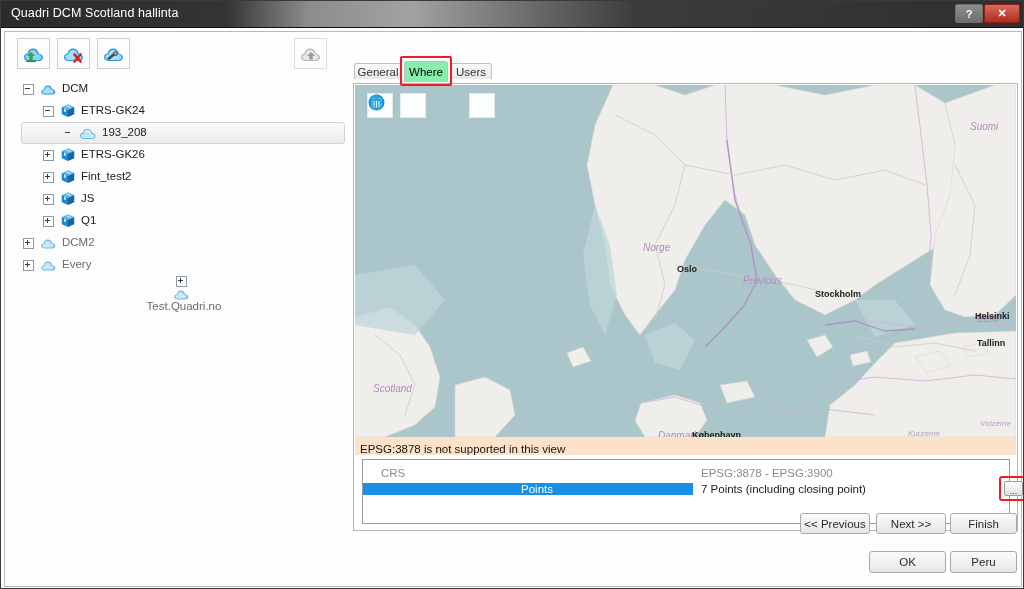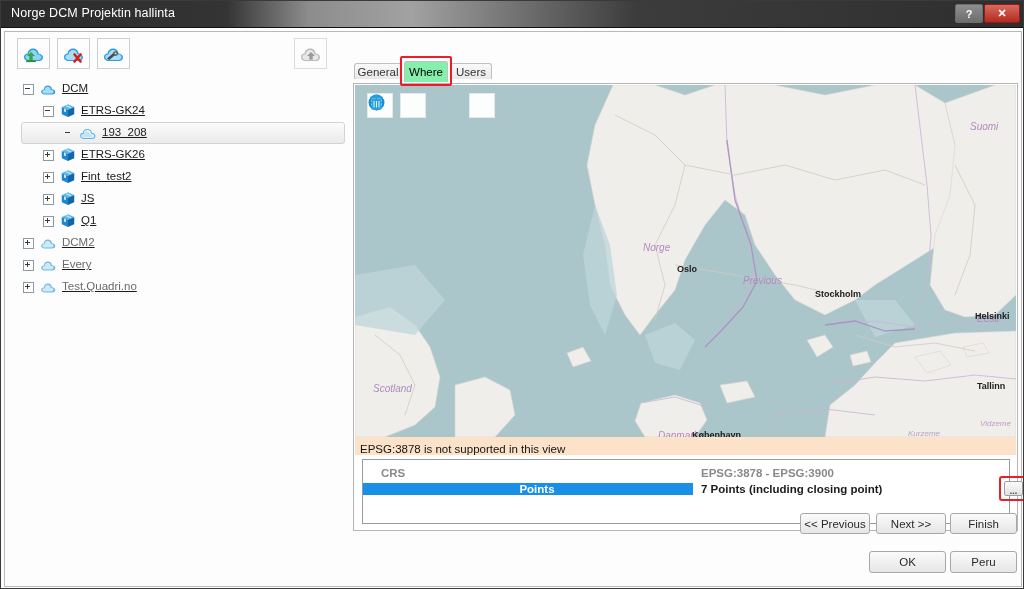--- a/index.html
+++ b/index.html
@@ -59,21 +59,20 @@
   .tb-sep{width:150px;}
   .tb-btn-disabled{border-color:#dcdcdc;}
 
   .tree{
     position:absolute;left:6px;top:46px;width:334px;height:500px;
     font-size:11.5px;color:#1b1b1b;
   }
   .node{
     position:relative;height:22px;display:flex;align-items:center;
     white-space:nowrap;
-    text-decoration:underline;
   }
   .node.selected{
     background:linear-gradient(to bottom,#fbfbfb,#eceaea);
     border:1px solid #d3d3d3;border-radius:3px;
     box-sizing:border-box;
     margin-left:10px;
   }
   .node.dim .node-label{color:#6b6b6b;}
   .expander{
     width:9px;height:9px;border:1px solid #8b9aa3;background:#fff;
@@ -154,21 +153,20 @@
     display:flex;align-items:flex-end;
     font-size:11.5px;color:#141414;
     padding-left:5px;box-sizing:border-box;
   }
 
   
   .grid{
     position:absolute;left:8px;top:375px;width:648px;height:65px;
     background:#ffffff;border:1px solid #9a9a9a;
     box-sizing:border-box;
-    font-weight:bold;
   }
   .grid-row{
     position:relative;height:15px;display:flex;align-items:center;
     font-size:11.5px;
   }
   .grid-name{
     width:330px;padding-left:18px;box-sizing:border-box;color:#8a8a8a;
   }
   .grid-val{color:#8a8a8a;padding-left:8px;}
   .grid-row.sel .grid-name{background:#1a8fe8;color:#ffffff;text-align:center;}
@@ -196,21 +194,21 @@
     border:1px solid #a8a8a8;border-radius:3px;
     box-sizing:border-box;
   }
 </style>
 </head>
 <body>
 
 <div class="window">
 
   <div class="titlebar">
-    <div class="title-text">Norge DCM Projektin hallinta</div>
+    <div class="title-text">Quadri DCM Scotland hallinta</div>
     <div class="win-btns">
       <div class="win-btn win-help">?</div>
       <div class="win-btn win-close">✕</div>
     </div>
   </div>
 
   <div class="client">
 
     <div class="left-toolbar">
       <div class="tb-btn">
@@ -349,21 +347,21 @@
         <div class="node dim" style="padding-left: 12px;">
           <span class="expander plus"></span>
           <span class="node-icon">
             <svg width="17" height="14" viewBox="0 0 22 18">
               <path d="M6 16 C3 16 1.5 14.4 1.5 12.6 C1.5 10.8 3 9.5 4.9 9.5 C5.2 6.6 7.4 4.6 10.2 4.6 C13 4.6 15.2 6.6 15.5 9.3 C17.9 9.5 19.8 10.9 19.8 12.8 C19.8 14.7 18.2 16 16.1 16 Z" fill="#6fb9e0"></path>
               <path d="M6.2 14.9 C4.1 14.9 3 13.8 3 12.6 C3 11.4 3.9 10.5 5.2 10.5 L5.9 10.5 C6 8.2 7.7 6.2 9.9 6.2 C12 6.2 13.8 7.9 13.9 10.1 C15.9 10.1 17.6 11.2 17.6 12.7 C17.6 14 16.4 14.9 15 14.9 Z" fill="#cfe8f6"></path>
             </svg>
           </span>
           <span class="node-label">Every</span>
         </div>
-        <div class="node dim" style="padding-left: 12px;">
+        <div class="node dim" style="padding-left: 12px; flex-direction: column;">
           <span class="expander plus"></span>
           <span class="node-icon">
             <svg width="17" height="14" viewBox="0 0 22 18">
               <path d="M6 16 C3 16 1.5 14.4 1.5 12.6 C1.5 10.8 3 9.5 4.9 9.5 C5.2 6.6 7.4 4.6 10.2 4.6 C13 4.6 15.2 6.6 15.5 9.3 C17.9 9.5 19.8 10.9 19.8 12.8 C19.8 14.7 18.2 16 16.1 16 Z" fill="#6fb9e0"></path>
               <path d="M6.2 14.9 C4.1 14.9 3 13.8 3 12.6 C3 11.4 3.9 10.5 5.2 10.5 L5.9 10.5 C6 8.2 7.7 6.2 9.9 6.2 C12 6.2 13.8 7.9 13.9 10.1 C15.9 10.1 17.6 11.2 17.6 12.7 C17.6 14 16.4 14.9 15 14.9 Z" fill="#cfe8f6"></path>
             </svg>
           </span>
           <span class="node-label">Test.Quadri.no</span>
         </div>
       </div>
@@ -465,21 +463,21 @@
         </div>
       <div class="map-label lbl-country" style="left: 288px; top: 157px;">Norge</div>
           <div class="map-label lbl-country" style="left: 388px; top: 190px;">Previous</div>
           <div class="map-label lbl-country" style="left: 303px; top: 345px;">Danmark</div>
           <div class="map-label lbl-country" style="left: 615px; top: 36px;">Suomi</div>
           <div class="map-label lbl-country" style="left: 622px; top: 228px;">Eesti</div>
           <div class="map-label lbl-country" style="left: 18px; top: 298px;">Scotland</div>
           <div class="map-label lbl-city" style="left: 322px; top: 179px;">Oslo</div>
           <div class="map-label lbl-city" style="left: 460px; top: 204px;">Stockholm</div>
           <div class="map-label lbl-city" style="left: 620px; top: 226px;">Helsinki</div>
-          <div class="map-label lbl-city" style="left: 622px; top: 253px; margin-top: 43px;">Tallinn</div>
+          <div class="map-label lbl-city" style="left: 622px; top: 253px;">Tallinn</div>
           <div class="map-label lbl-city" style="left: 337px; top: 345px;">København</div>
           <div class="map-label lbl-region" style="left: 625px; top: 334px;">Vidzeme</div>
           <div class="map-label lbl-region" style="left: 553px; top: 344px;">Kurzeme</div>
         </div>
 
       <div class="warnbar">
         <span>EPSG:3878 is not supported in this view</span>
       </div>
 
       <div class="grid">

